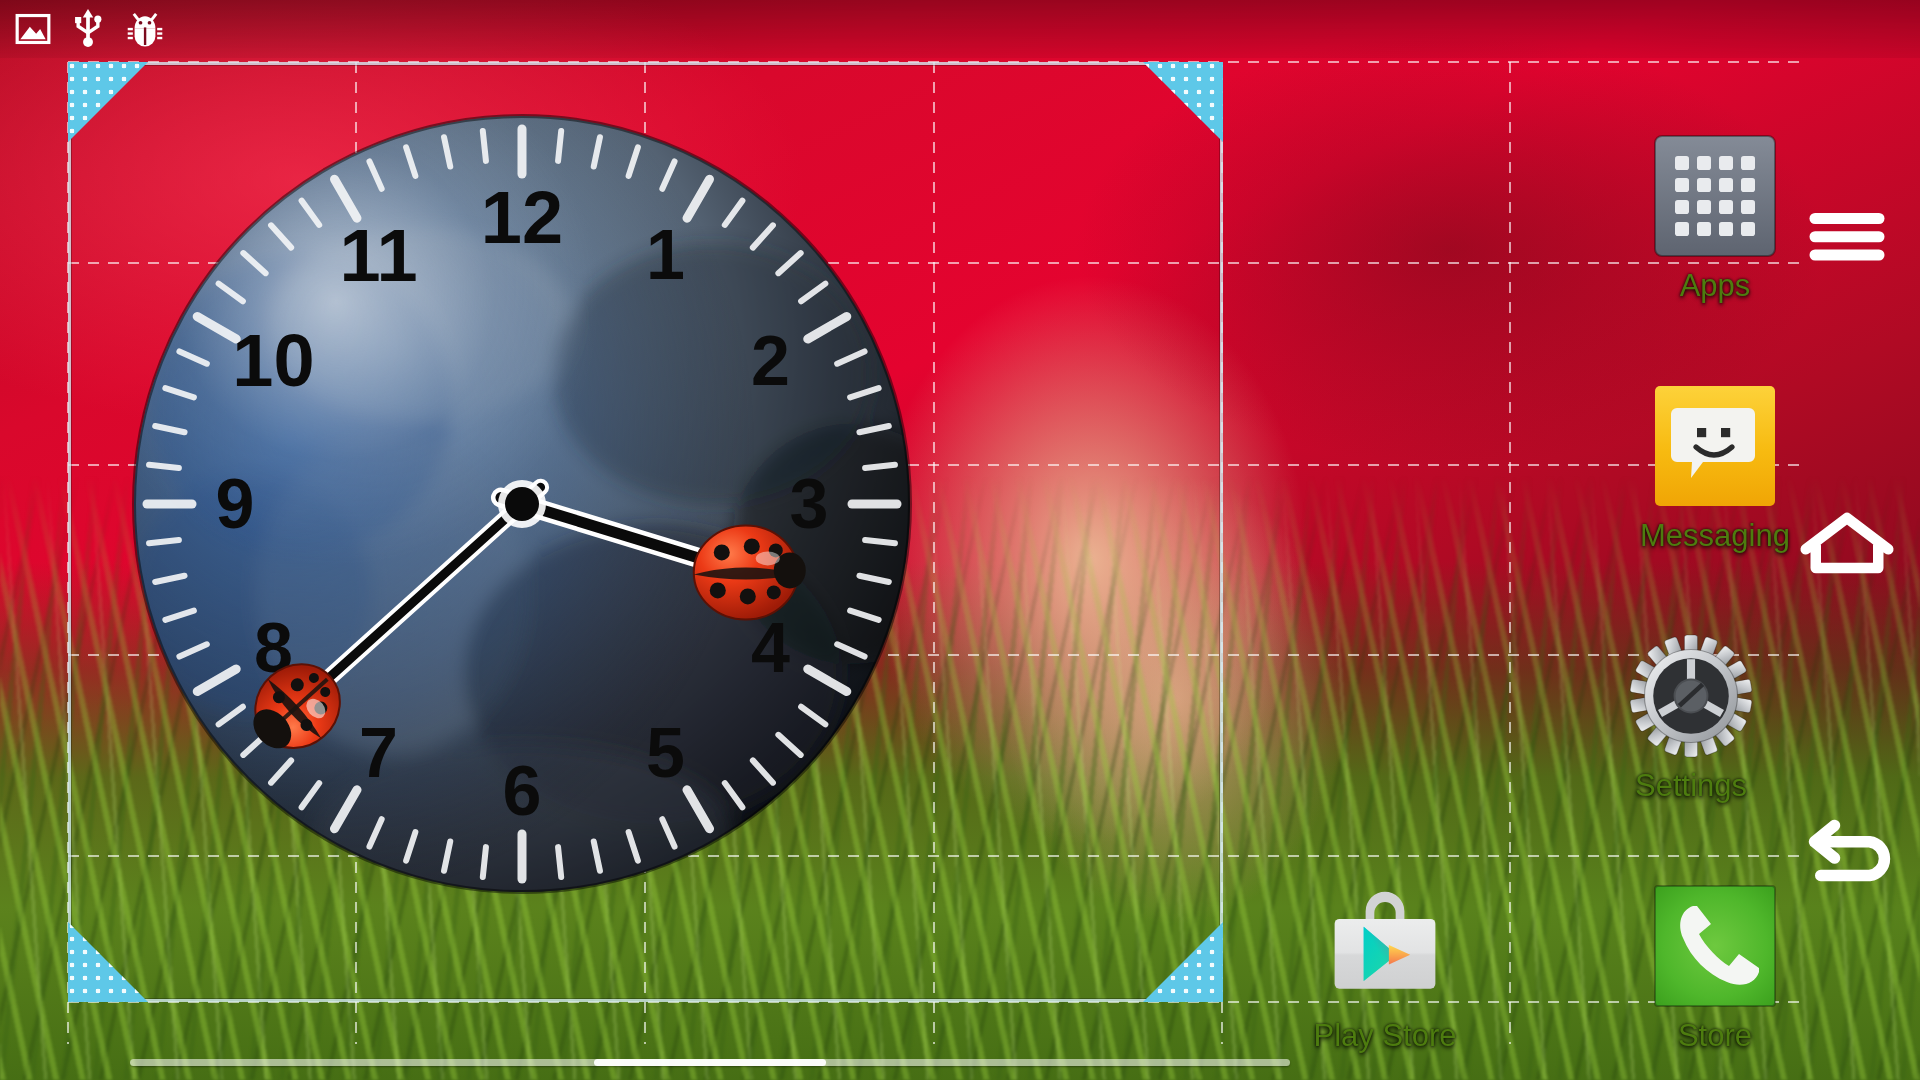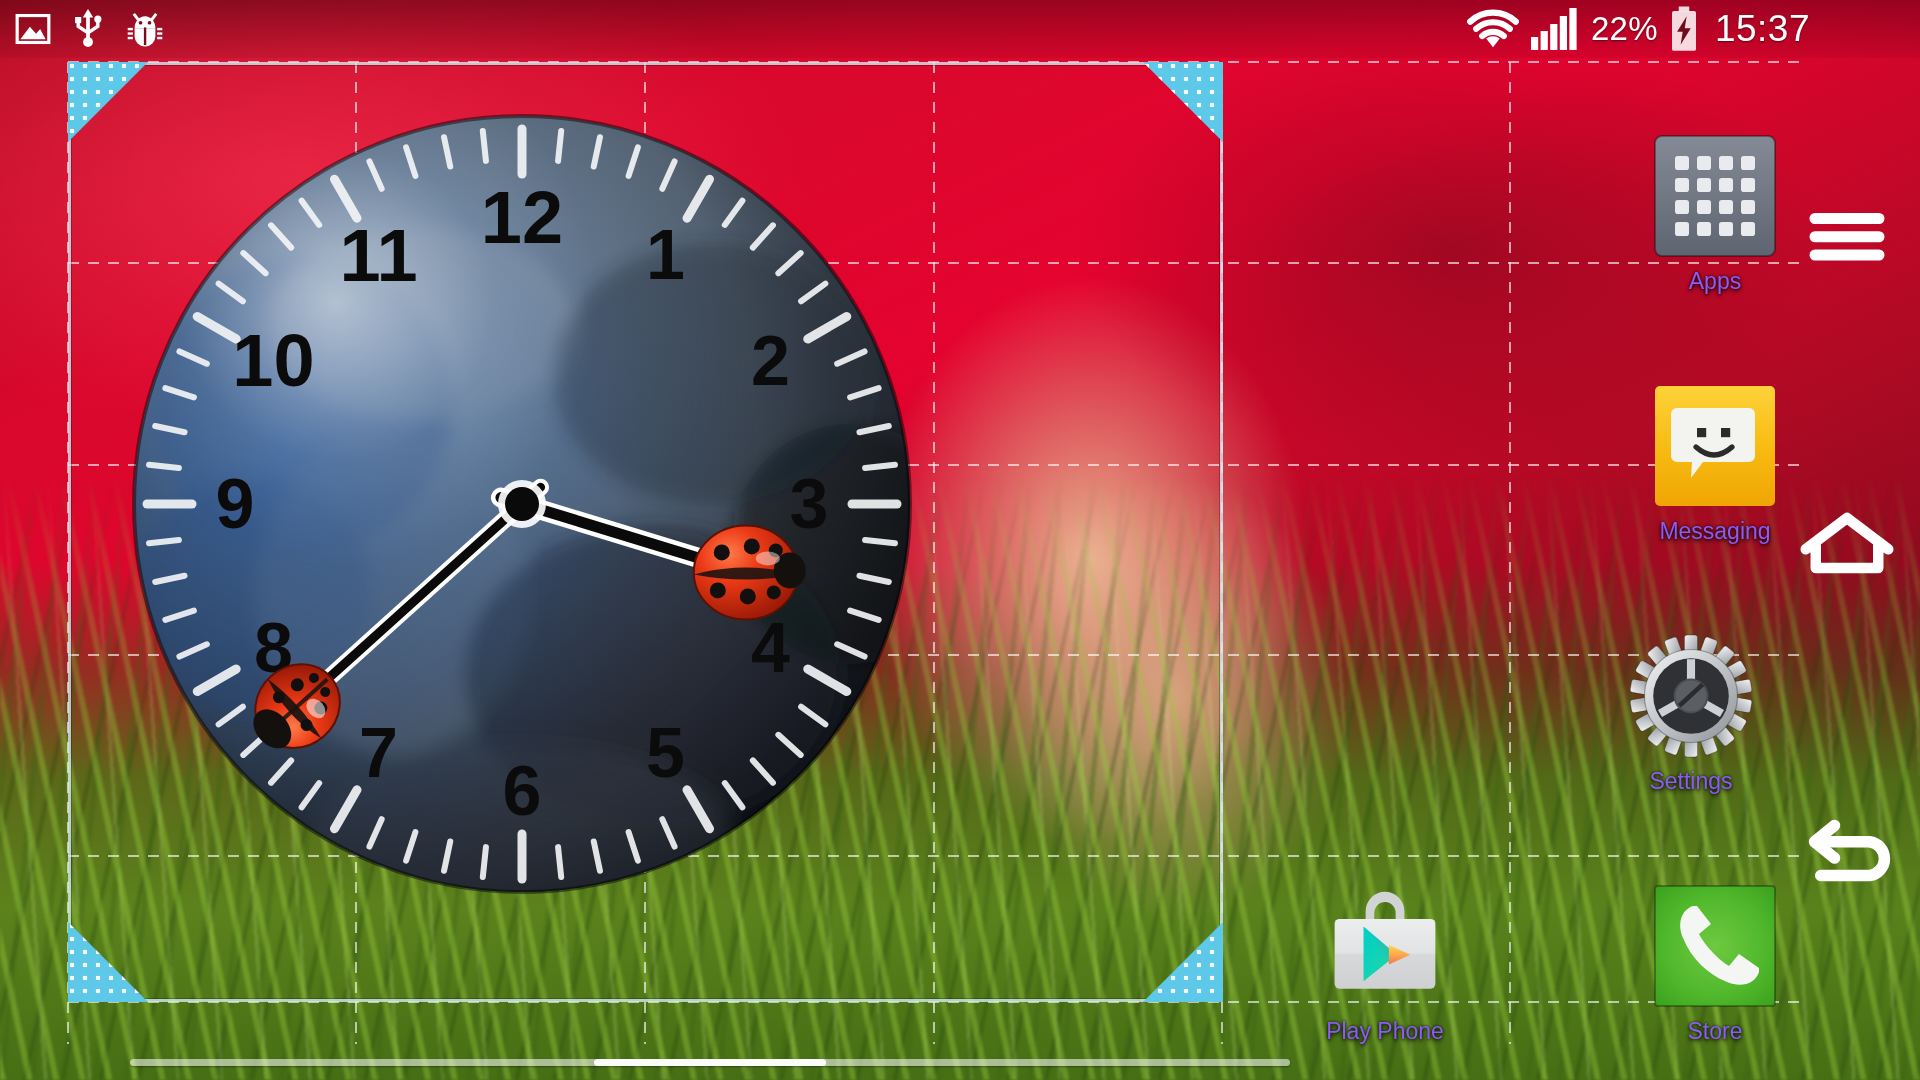--- a/index.html
+++ b/index.html
@@ -93,21 +93,21 @@
   #clockWidget{
     position:absolute; left:92px; top:74px; width:860px; height:860px;
     z-index:25;
   }
   #clockSvgWrap{ width:100%; height:100%; }
 
   
   .app-icon{ position:absolute; width:170px; z-index:40; text-align:center; }
   .app-tile{ width:124px; height:124px; margin:0 auto; position:relative; }
   .app-label{
-    margin-top:10px; color:#8b5cf6; font-size:23px; font-weight:400;
+    margin-top:10px; color:#4d7c0f; font-size:31px; font-weight:400;
     text-shadow:0 2px 4px rgba(0,0,0,.85), 0 0 3px rgba(0,0,0,.8);
     white-space:nowrap;
   }
   #iconApps{ left:1630px; top:134px; }
   #iconMessaging{ left:1630px; top:384px;text-align:center; }
   #iconSettings{ left:1606px; top:634px; }
   #iconPlayStore{ left:1300px; top:884px; }
   #iconPhone{ left:1630px; top:884px; }
 
   
@@ -370,45 +370,20 @@
       <rect x="12.3" y="11.5" width="1.5" height="11" fill="#7b0a1d"></rect>
       <rect x="2.2" y="11.8" width="3.2" height="1.5" fill="#fff"></rect>
       <rect x="2.2" y="14.6" width="3.2" height="1.5" fill="#fff"></rect>
       <rect x="2.2" y="17.4" width="3.2" height="1.5" fill="#fff"></rect>
       <rect x="20.6" y="11.8" width="3.2" height="1.5" fill="#fff"></rect>
       <rect x="20.6" y="14.6" width="3.2" height="1.5" fill="#fff"></rect>
       <rect x="20.6" y="17.4" width="3.2" height="1.5" fill="#fff"></rect>
     </svg>
   </div>
 
-  <div class="sb-right">
-
-    <svg class="sb-icon" width="52" height="42" viewBox="0 0 26 21">
-      <path d="M13 19.6 L9.6 15.3 A5.6 5.6 0 0 1 16.4 15.3 Z" fill="#fff"></path>
-      <path d="M4.6 10.4 A12.4 12.4 0 0 1 21.4 10.4" fill="none" stroke="#fff" stroke-width="3.1" stroke-linecap="round"></path>
-      <path d="M7.6 14.0 A8.1 8.1 0 0 1 18.4 14.0" fill="none" stroke="#fff" stroke-width="3.1" stroke-linecap="round"></path>
-      <path d="M1.6 6.8 A16.8 16.8 0 0 1 24.4 6.8" fill="none" stroke="#fff" stroke-width="3.1" stroke-linecap="round"></path>
-    </svg>
-
-    <svg class="sb-icon" width="50" height="42" viewBox="0 0 25 21">
-      <rect x="0.5" y="14.5" width="3.6" height="6.5" fill="#fff"></rect>
-      <rect x="5.3" y="11.5" width="3.6" height="9.5" fill="#fff"></rect>
-      <rect x="10.1" y="8" width="3.6" height="13" fill="#fff"></rect>
-      <rect x="14.9" y="4" width="3.6" height="17" fill="#fff"></rect>
-      <rect x="19.7" y="0" width="3.6" height="21" fill="#fff"></rect>
-    </svg>
-    <span id="battPct">22%</span>
-
-    <svg class="sb-icon" width="30" height="46" viewBox="0 0 16 24">
-      <rect x="5.2" y="0" width="5.6" height="2.6" fill="#fff" opacity=".85"></rect>
-      <rect x="1.6" y="2.4" width="12.8" height="21.2" rx="1" fill="#fff" opacity=".85"></rect>
-      <path d="M9.4 5.2 L4.3 13.4 L7.3 13.4 L6.2 20.4 L11.6 11.6 L8.4 11.6 Z" fill="#6f0d1c"></path>
-    </svg>
-    <span id="clockText">15:37</span>
-  </div>
 </div>
 
 <div class="app-icon" id="iconApps">
   <div class="app-tile">
     <svg width="124" height="124" viewBox="0 0 62 62">
       <defs>
         <linearGradient id="appsG" x1="0" y1="0" x2="0" y2="1">
           <stop offset="0%" stop-color="#848b97"></stop>
           <stop offset="100%" stop-color="#5e6470"></stop>
         </linearGradient>
@@ -525,21 +500,21 @@
           <stop offset="100%" stop-color="#f5784d"></stop>
         </linearGradient>
       </defs>
       <path d="M22 14 A5 5 0 0 1 42 14 V20 H37.5 V14.8 A2.6 2.6 0 0 0 26.5 14.8 V20 H22 Z" fill="#d2d3d4"></path>
       <rect x="6" y="18" width="52" height="36" rx="2.5" fill="url(#bagG)"></rect>
       <path d="M21 22 L21 50 L38 36.5 Z" fill="url(#pTop)"></path>
       <path d="M21 50 L21 22 L38 36.5 Z" fill="url(#pBot)" opacity=".72"></path>
       <path d="M34 31.5 L45 36.5 L34 41.5 Z" fill="url(#pRight)"></path>
     </svg>
   </div>
-  <div class="app-label">Play Phone</div>
+  <div class="app-label">Play Store</div>
 </div>
 
 <div class="app-icon" id="iconPhone">
   <div class="app-tile">
     <svg width="124" height="124" viewBox="0 0 62 62">
       <defs>
         <radialGradient id="phoneG" cx="50%" cy="50%" r="72%">
           <stop offset="0%" stop-color="#6ec93f"></stop>
           <stop offset="60%" stop-color="#4fb72b"></stop>
           <stop offset="100%" stop-color="#3a9e1c"></stop>

